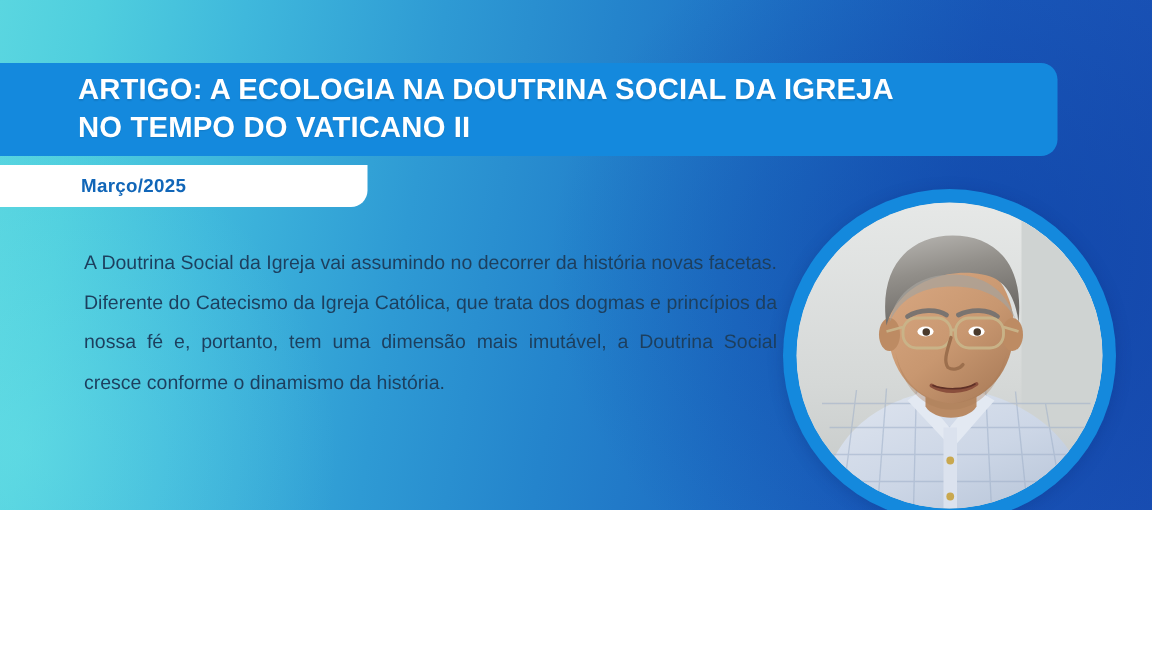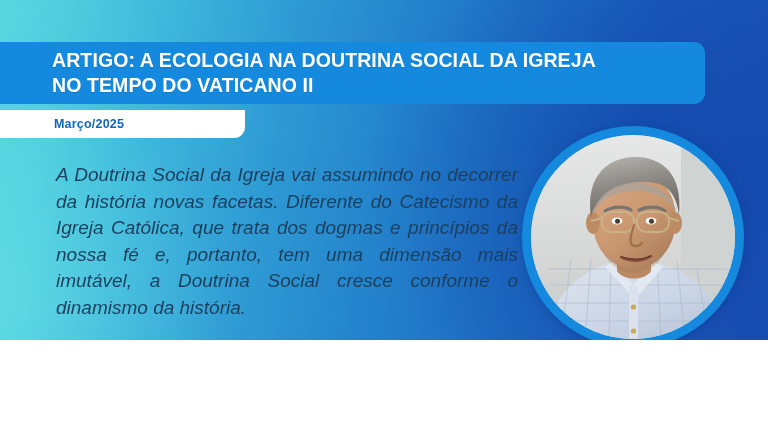--- a/index.html
+++ b/index.html
@@ -81,25 +81,24 @@
     padding-left: 66px;
   }
 
   
   .body-text {
     position: absolute;
     left: 56px;
     top: 162px;
     width: 462px;
     color: #1d3f5e;
-    font-size: 19px;
+    font-size: 13px;
     line-height: 26.5px;
     text-align: justify;
     text-justify: inter-word;
-    font-style: italic;
   }
 
   
   .author-box {
     position: absolute;
     left: 57px;
     top: 356px;
     width: 524px;
     height: 33px;
     border: 1px solid rgba(255,255,255,0.30);

